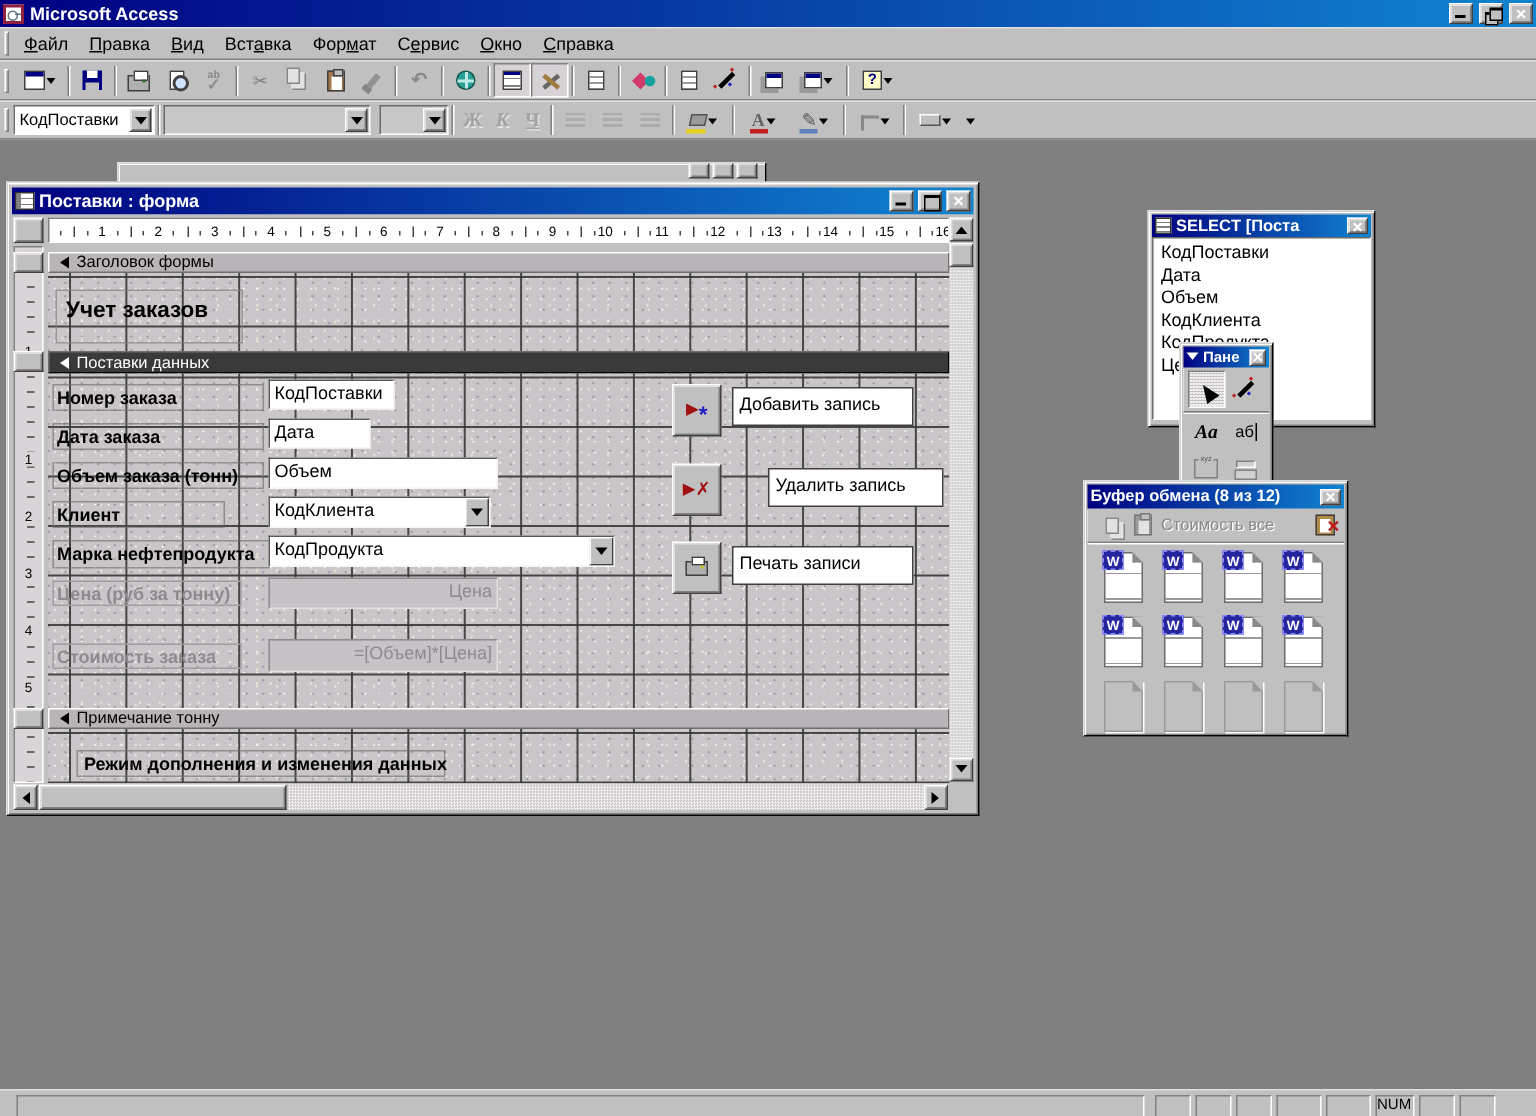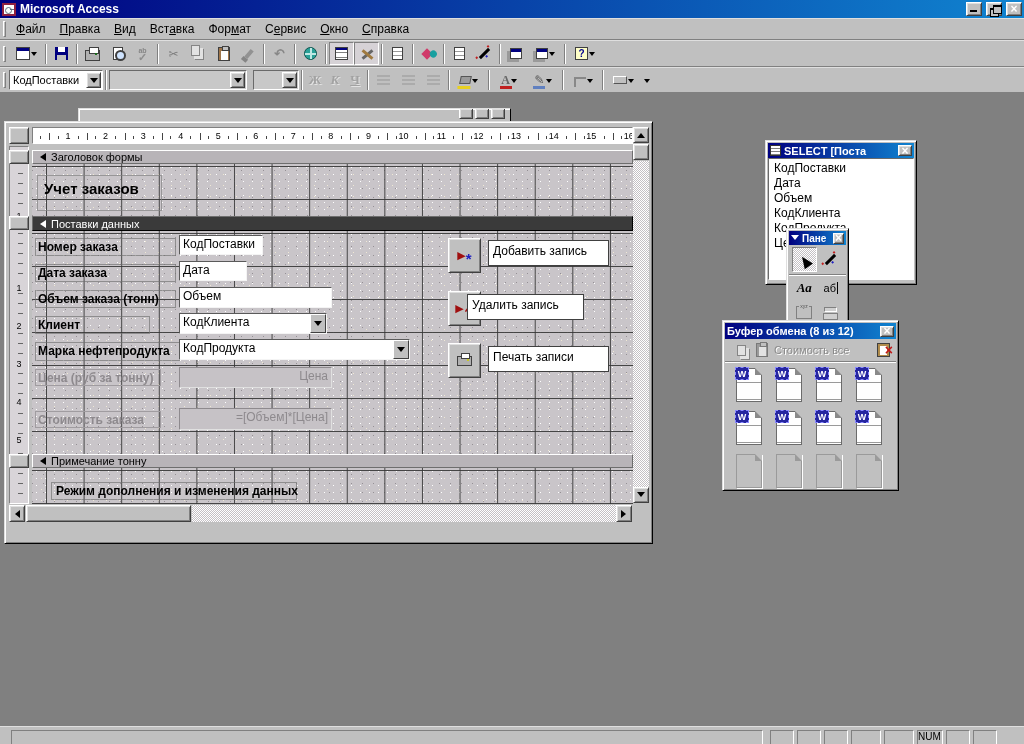--- a/index.html
+++ b/index.html
@@ -364,20 +364,28 @@
   <span class="ddarr" style="margin-left:4px"></span>
 </div>
 
 <div class="abs" id="bgwin">
   <span class="wbtn sm raised"></span>
   <span class="wbtn sm raised"></span>
   <span class="wbtn sm raised"></span>
 </div>
 
 <div class="abs win" id="formwin">
+  <div class="tbar tgrad">
+    <span class="formico"></span>
+    <span>Поставки : форма</span>
+    <span class="tspace"></span>
+    <span class="wbtn raised g-min"></span>
+    <span class="wbtn raised g-max"></span>
+    <span class="wbtn raised g-x"></span>
+  </div>
   <div id="fclient">
 
     <div class="abs raised corner-box"></div>
     <div class="abs" id="hruler">
         <span class="rseg">
           <b>1</b>
         </span>
         <span class="rseg">
           <b>2</b>
         </span>
@@ -481,21 +489,21 @@
       </div>
     <div class="cmdbtn raised" style="left:440px;top:166px">
         <span class="cb-arrow">▶</span>
         <span class="cb-x">✗</span>
       </div>
     <div class="cmdbtn raised" style="left:440px;top:218px">
         <span class="mini-print"></span>
       </div>
 
     <div class="btnlabel" style="left:480px;top:115px;width:121px;height:26px">Добавить запись</div>
-    <div class="btnlabel" style="left:459px;top:169px;width:117px;height:26px">Удалить запись</div>
+    <div class="btnlabel" style="left:504px;top:169px;width:117px;height:26px">Удалить запись</div>
     <div class="btnlabel" style="left:480px;top:221px;width:121px;height:26px">Печать записи</div>
 
     <div class="ftrlabel" style="left:43px;top:357px;width:246px;height:18px">Режим дополнения и изменения данных</div>
 
     <div class="abs raised sbtn" style="left:625px;top:2px;width:16px;height:16px">
         <span class="tri-up"></span>
       </div>
     <div class="abs raised" style="left:625px;top:19px;width:16px;height:16px"></div>
     <div class="abs dither" style="left:625px;top:36px;width:16px;height:326px"></div>
     <div class="abs raised sbtn" style="left:625px;top:362px;width:16px;height:16px">

